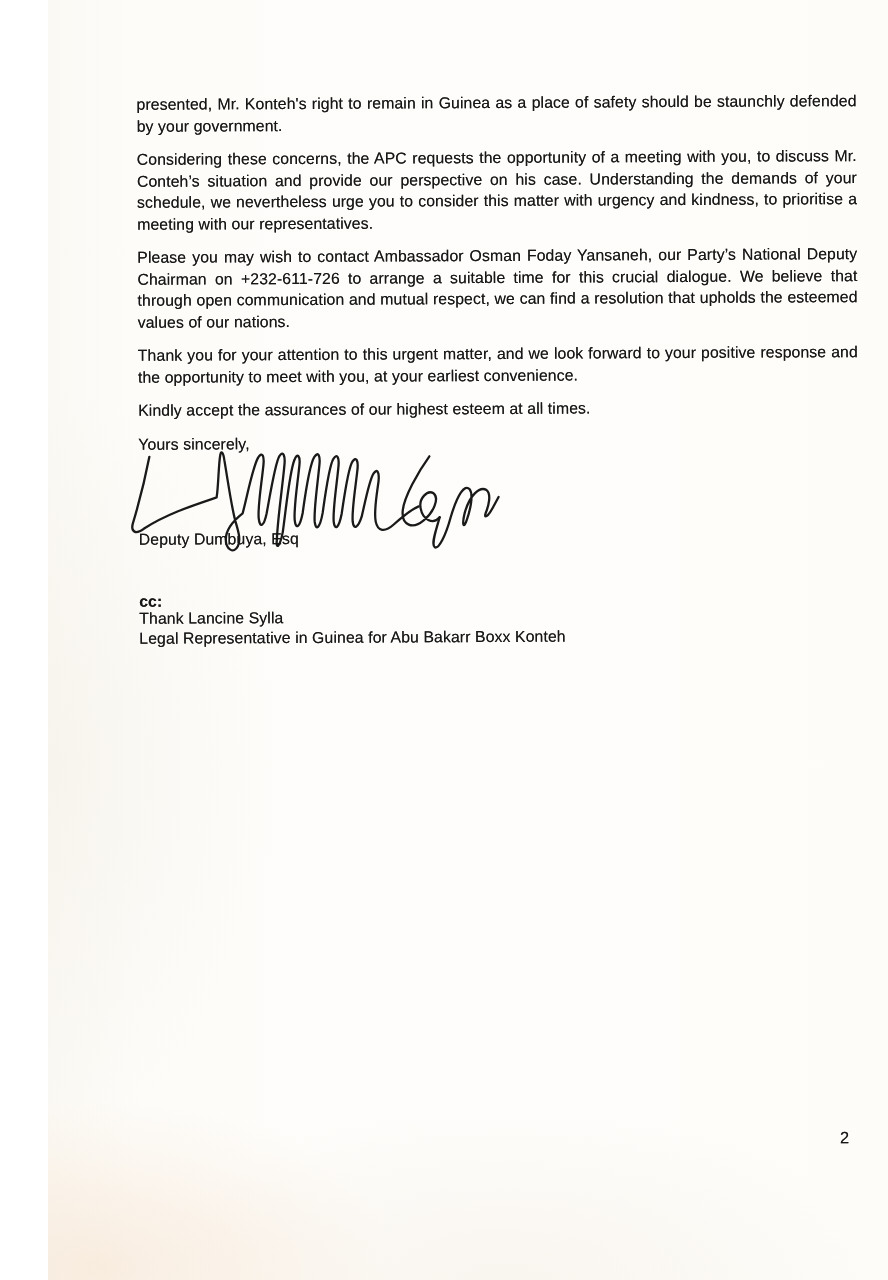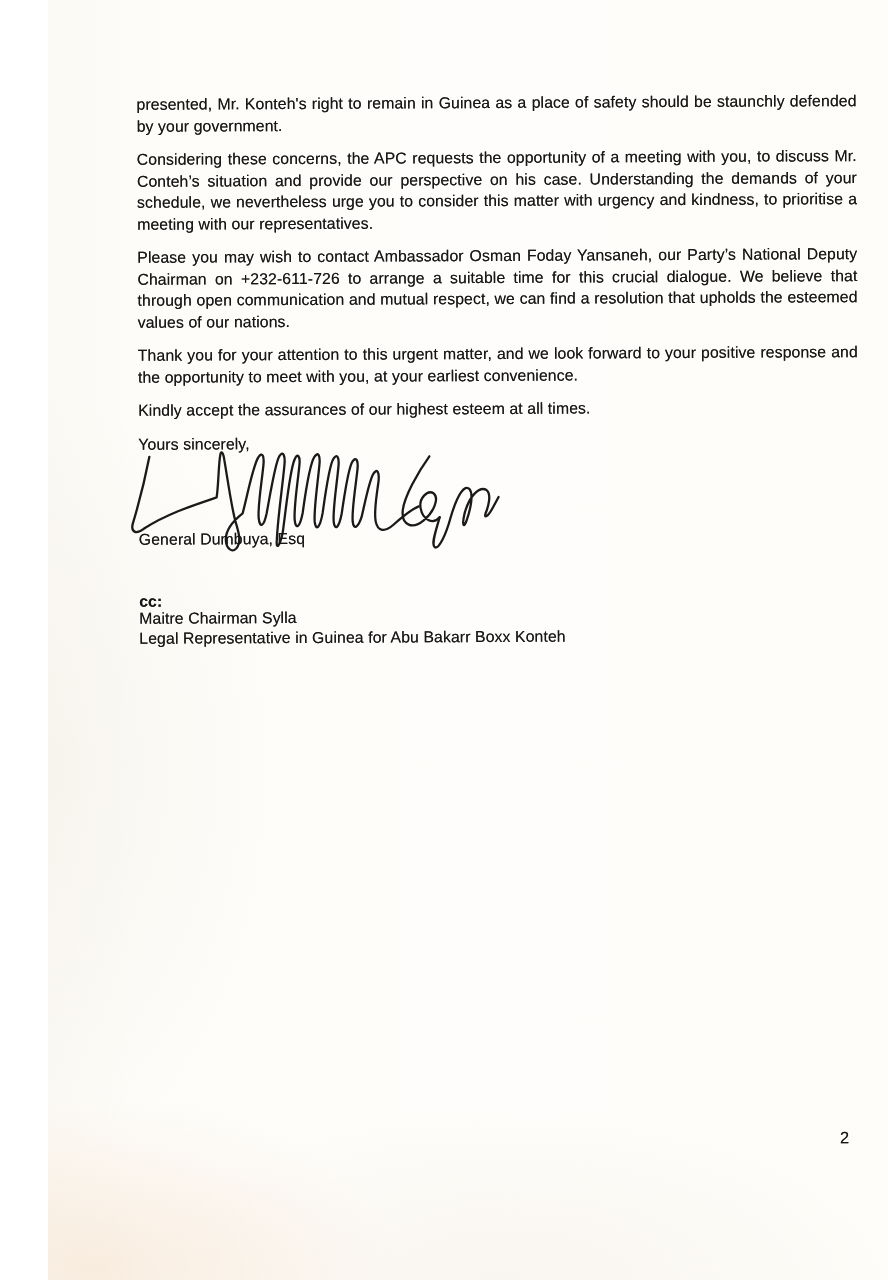--- a/index.html
+++ b/index.html
@@ -139,22 +139,22 @@
                C 308 100, 315 86, 320 68
                C 327 45, 334 35, 339 40
                C 343 45, 340 60, 336 71
                C 333 80, 331 76, 334 64
                C 339 46, 349 37, 356 41
                C 361 45, 358 57, 355 64
                C 353 70, 357 68, 362 59
                L 368 48"></path>
     </svg>
 
-    <div class="sig-line sig-name">General Dumbuya, Esq</div>
+    <div class="sig-line sig-name">Deputy Dumbuya, Esq</div>
 
     <div class="sig-line cc-label">cc:</div>
-    <div class="sig-line cc-name">Maitre Chairman Sylla</div>
+    <div class="sig-line cc-name">Thank Lancine Sylla</div>
     <div class="sig-line cc-role">Legal Representative in Guinea for Abu Bakarr Boxx Konteh</div>
 
     <div class="page-number">2</div>
 
   </div>
 </div>
 
 </body></html>

